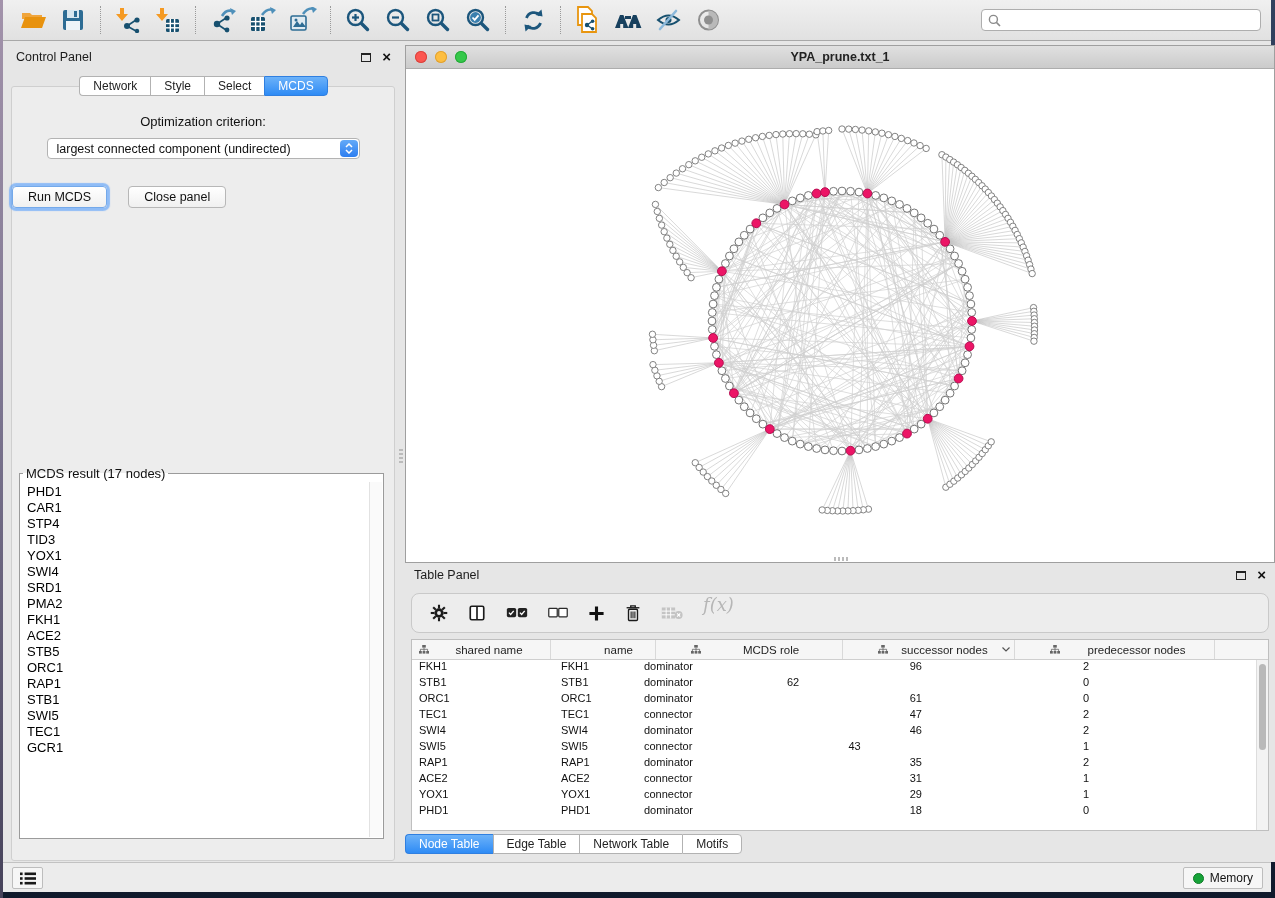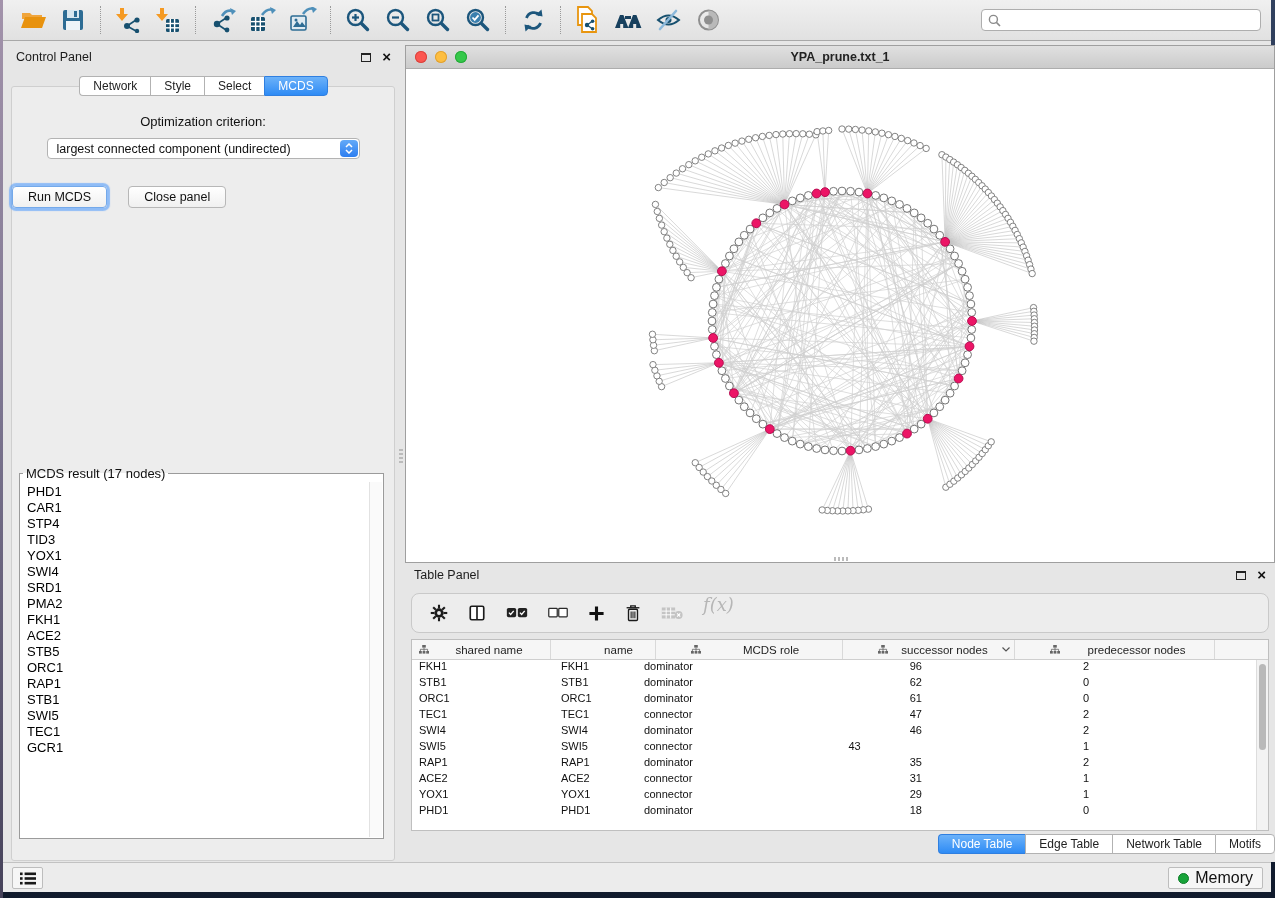--- a/index.html
+++ b/index.html
@@ -80,30 +80,30 @@
                  border:1px solid #bfbfbf; overflow:hidden; }
   .thead { display:flex; height:20px; background:#f6f6f6; border-bottom:1px solid #cfcfcf;gap:28px; }
   .th { display:flex; align-items:center; border-right:1px solid #d9d9d9; font-size:11.5px;
         color:#1e1e1e; position:relative; padding:0 4px; }
   .th .lbl { flex:1; text-align:center; }
   .trow { display:flex; height:16px; font-size:11px; color:#111; }
   .td { overflow:hidden; white-space:nowrap; }
   .vscroll { position:absolute; right:0; top:20px; bottom:0; width:12px; background:#f3f3f3;
              border-left:1px solid #ddd; }
   .vthumb { position:absolute; left:2px; top:4px; width:7px; height:86px; background:#b9b9b9; border-radius:4px; }
-  .tp-tabstrip { position:absolute; top:271px; left:0; right:0; display:flex; justify-content:flex-end; }
+  .tp-tabstrip { position:absolute; top:271px; left:0; right:0; display:flex; justify-content:flex-start; }
 
   
   .statusbar { position:absolute; left:0; right:0; top:862px; height:30px; background:#ececec;
                border-top:1px solid #c2c2c2; }
   .sb-left { position:absolute; left:9px; top:4px; width:31px; height:22px; background:#f6f6f6;
              border:1px solid #bdbdbd; border-radius:2px; display:flex; align-items:center; justify-content:center; }
   .memory-btn { position:absolute; right:8px; top:4px; height:22px; padding:0 9px; background:#f6f6f6;
                 border:1px solid #bdbdbd; border-radius:2px; display:flex; align-items:center; gap:6px;
-                font-size:16px; color:#111; }
+                font-size:12px; color:#111; }
   .memdot { width:11px; height:11px; border-radius:50%; background:#17a339; border:1px solid #0d7b27; }
 
   .grip-v { position:absolute; left:396px; top:449px; width:4px; height:16px;
             background:repeating-linear-gradient(#bbb 0 2px, transparent 2px 4px); }
   .grip-h { position:absolute; left:831px; top:557px; width:16px; height:4px;
             background:repeating-linear-gradient(90deg,#bbb 0 2px, transparent 2px 4px); }
 </style>
 </head>
 <body>
 
@@ -1165,21 +1165,21 @@
             <div class="td" style="width: 139px; text-align: left; padding-left: 7px;">FKH1</div>
             <div class="td" style="width: 77px; text-align: left; padding-left: 10px;">FKH1</div>
             <div class="td" style="width: 159px; text-align: left; padding-left: 16px;">dominator</div>
             <div class="td" style="width: 144px; text-align: right; padding-right: 9px;">96</div>
             <div class="td" style="width: 172px; text-align: right; padding-right: 14px;">2</div>
           </div>
           <div class="trow">
             <div class="td" style="width: 139px; text-align: left; padding-left: 7px;">STB1</div>
             <div class="td" style="width: 77px; text-align: left; padding-left: 10px;">STB1</div>
             <div class="td" style="width: 159px; text-align: left; padding-left: 16px;">dominator</div>
-            <div class="td" style="width: 144px; text-align: right; padding-right: 9px;">62</div>
+            <div class="td" style="width: 144px; text-align: left; padding-right: 9px;">62</div>
             <div class="td" style="width: 172px; text-align: right; padding-right: 14px;">0</div>
           </div>
           <div class="trow">
             <div class="td" style="width: 139px; text-align: left; padding-left: 7px;">ORC1</div>
             <div class="td" style="width: 77px; text-align: left; padding-left: 10px;">ORC1</div>
             <div class="td" style="width: 159px; text-align: left; padding-left: 16px;">dominator</div>
             <div class="td" style="width: 144px; text-align: right; padding-right: 9px;">61</div>
             <div class="td" style="width: 172px; text-align: right; padding-right: 14px;">0</div>
           </div>
           <div class="trow">

